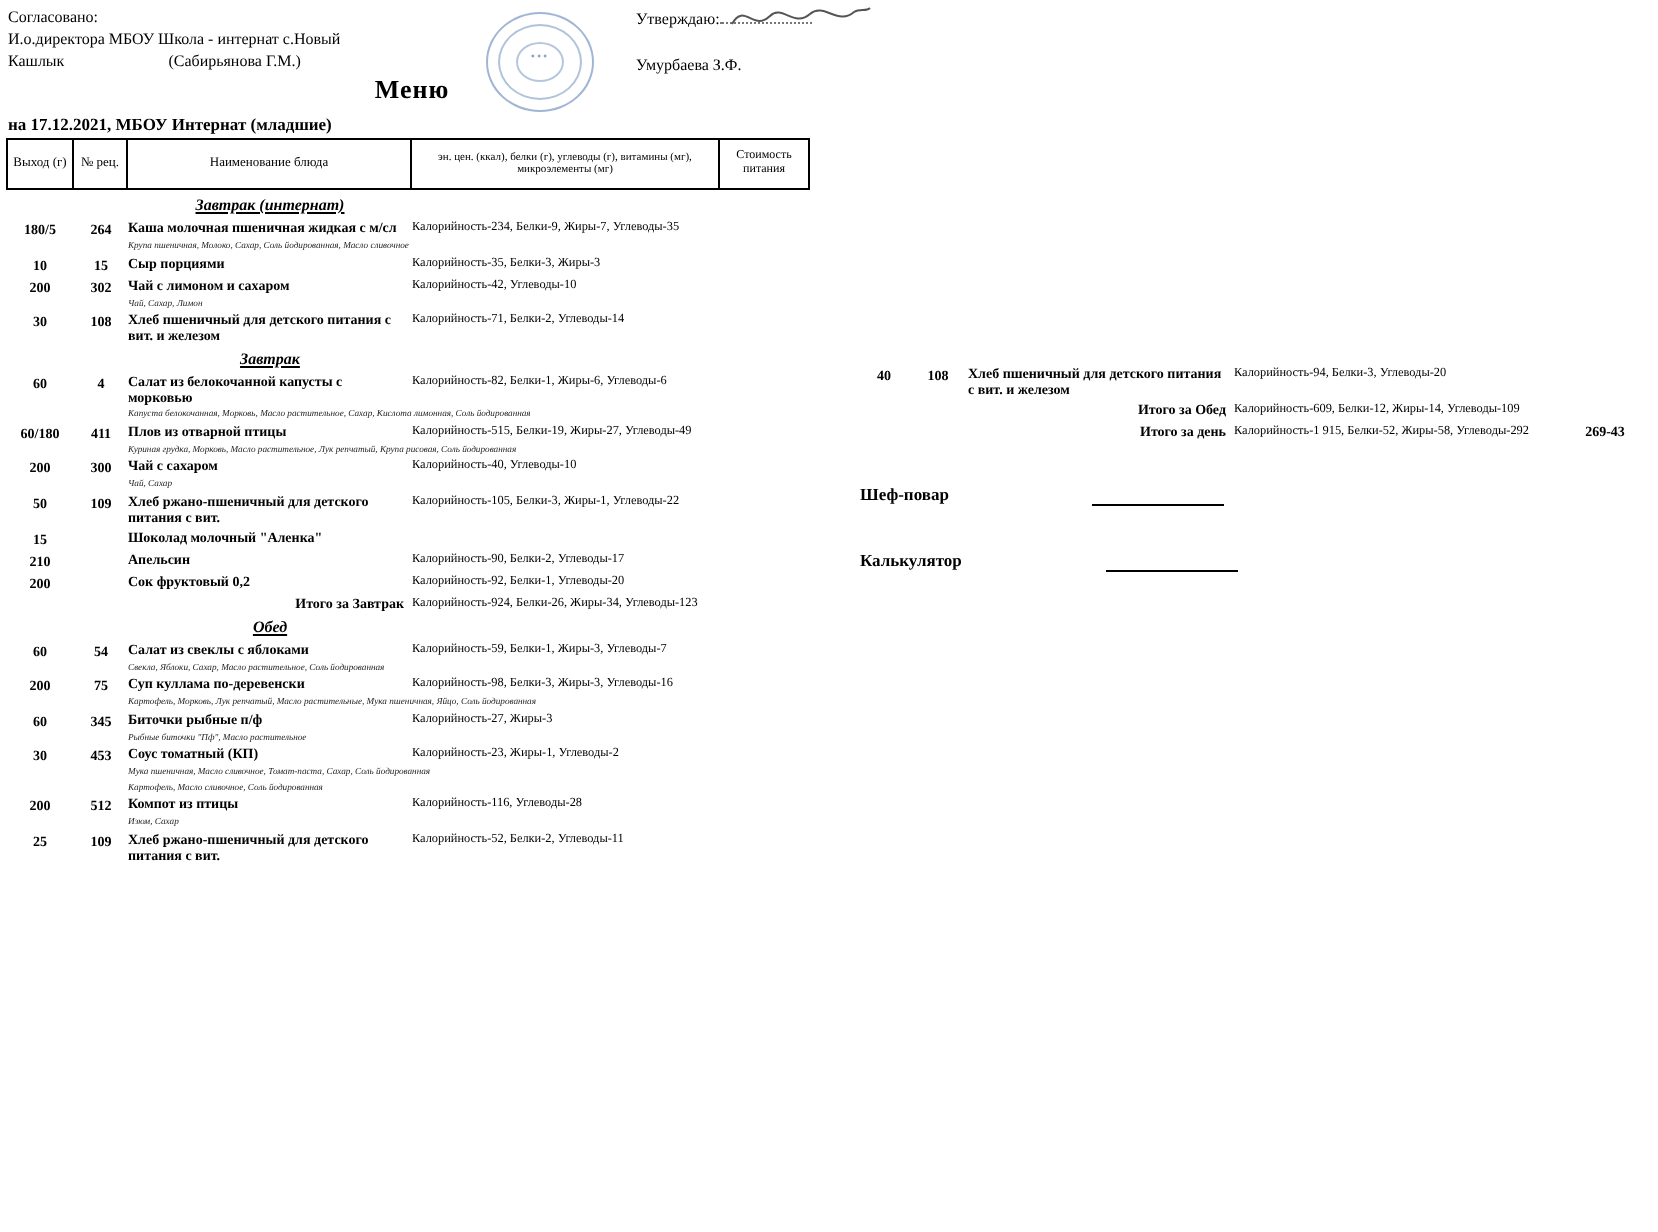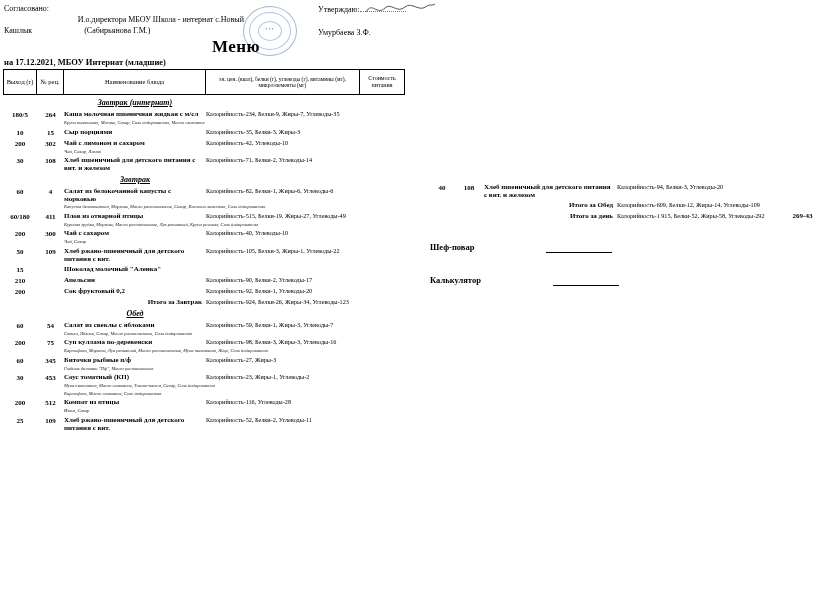--- a/index.html
+++ b/index.html
@@ -5,37 +5,37 @@
   html,body{margin:0;padding:0;}
   body{
     width:829px;height:616px;background:#ffffff;overflow:hidden;
     font-family:"Liberation Serif", serif;color:#000;position:relative;
     -webkit-font-smoothing:antialiased;
   }
   .abs{position:absolute;}
 
   
   .agreed{left:4px;top:3px;width:240px;font-size:8px;line-height:1.4;}
-  .agreed .row2{white-space:nowrap;text-align:right;}
+  .agreed .row2{white-space:nowrap;}
   .agreed .row3 span{display:inline-block;}
   .agreed .row3 .gap{width:52px;}
   .approved{left:318px;top:3px;width:140px;font-size:8px;line-height:1.4;}
   .approved-name{margin-top:12px;}
   .sig-svg{position:absolute;left:46px;top:-4px;}
   .dotline{display:inline-block;width:46px;border-bottom:1px dotted #777;height:8px;}
 
   
   .stamp{left:243px;top:6px;width:54px;height:50px;}
   .s-outer{position:absolute;inset:0;border:1.5px solid #90a9cd;border-radius:50%;opacity:.85;}
   .s-mid{position:absolute;inset:6px;border:1px solid #9db3d2;border-radius:50%;opacity:.8;}
   .s-inner{position:absolute;inset:15px;border:1px solid #9db3d2;border-radius:50%;opacity:.75;}
   .s-core{position:absolute;left:0;right:0;top:20px;text-align:center;font-size:6px;color:#8aa3c9;letter-spacing:1px;filter:blur(.3px);}
 
   
-  .title{left:0;top:37px;width:412px;text-align:center;font-size:17px;font-weight:bold;letter-spacing:.5px;padding-left:30px;}
+  .title{left:0;top:37px;width:412px;text-align:center;font-size:13px;font-weight:bold;letter-spacing:.5px;}
   .subtitle{left:4px;top:57px;font-size:8.5px;font-weight:bold;}
 
   
   .menu-table{left:3px;top:69px;width:403px;}
   .grid{display:grid;grid-template-columns:34px 27px 142px 154px 45px;}
   .thead > div{
     border:1px solid #000;margin-left:-1px;
     font-size:6.5px;text-align:center;display:flex;align-items:center;justify-content:center;
     min-height:22px;padding:1px;line-height:1.15;
   }

